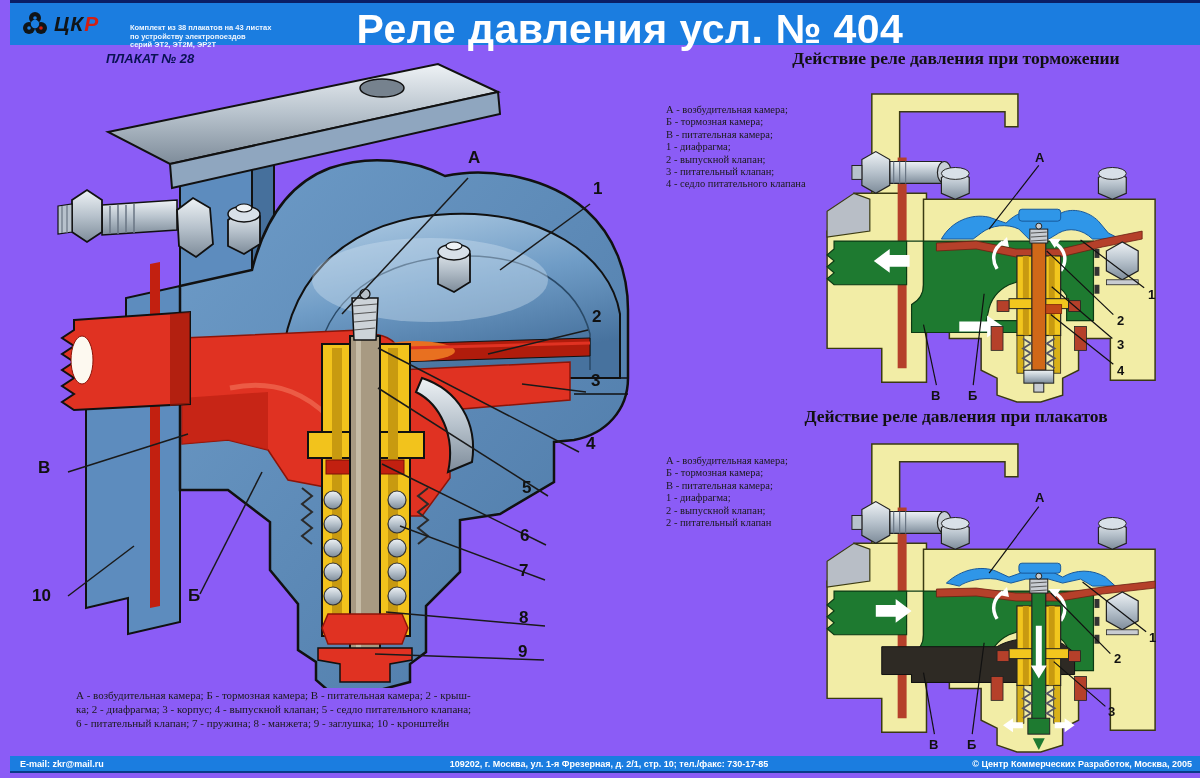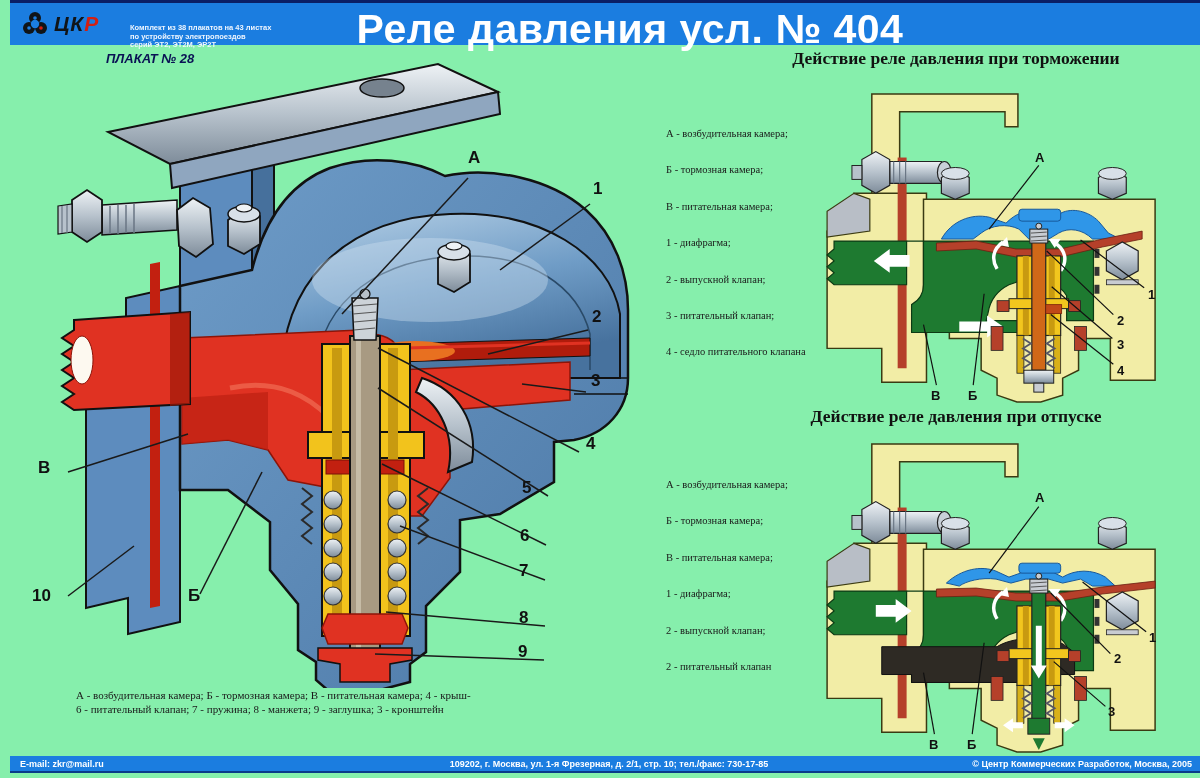--- a/index.html
+++ b/index.html
@@ -1,17 +1,17 @@
 <!DOCTYPE html>
 <html><head>
 <meta charset="utf-8">
 <style>
   html,body{margin:0;padding:0;background:#ffffff;}
   .poster{
-    position:relative;width:1200px;height:778px;background:#86efac;
+    position:relative;width:1200px;height:778px;background:#8b5cf6;
     font-family:"Liberation Sans",sans-serif;overflow:hidden;
   }
   
   .header{
     position:absolute;left:10px;top:0;width:1190px;height:45px;
     background:#1b7de0;border-top:3px solid #0a1f66;box-sizing:border-box;
   }
   .logo{position:absolute;left:8px;top:4px;height:34px;display:flex;align-items:center;gap:2px;}
   .logo-text{font-weight:bold;font-size:21px;letter-spacing:1px;font-style:italic;}
   .logo-text .c1{color:#101418;} .logo-text .c2{color:#101418;} .logo-text .c3{color:#d41f10;}
@@ -44,21 +44,21 @@
   .diagram-title{
     position:absolute;width:460px;text-align:center;font-family:"Liberation Serif",serif;
     font-weight:bold;font-size:17.5px;color:#111;
   }
   .dt1{left:726px;top:48px;} .dt2{left:726px;top:406px;}
   .legend{
     position:absolute;left:666px;width:210px;font-family:"Liberation Serif",serif;
     font-size:10.5px;line-height:12.4px;color:#1a1a1a;
   }
   .lg1{top:104px;} .lg2{top:455px;}
-  .legend div{white-space:nowrap;margin-top:24px;}
+  .legend div{white-space:nowrap;}
   .caption{
     position:absolute;left:76px;top:688px;width:440px;font-family:"Liberation Serif",serif;
     font-size:11px;line-height:14px;color:#1a1a1a;
   }
   .caption div{white-space:nowrap;}
   svg{display:block;}
 </style>
 </head>
 <body>
 
@@ -211,22 +211,23 @@
     <span class="fig-label" style="left:490px;top:478px">6</span>
     <span class="fig-label" style="left:489px;top:513px">7</span>
     <span class="fig-label" style="left:489px;top:560px">8</span>
     <span class="fig-label" style="left:488px;top:594px">9</span>
     <span class="fig-label" style="left:8px;top:410px">В</span>
     <span class="fig-label" style="left:158px;top:538px">Б</span>
     <span class="fig-label" style="left:2px;top:538px">10</span>
   </div>
 
   <div class="caption">
-    <div>А - возбудительная камера; Б - тормозная камера; В - питательная камера; 4 - крыш-</div>
-    <div>6 - питательный клапан; 7 - пружина; 8 - манжета; 9 - заглушка; 3 - кронштейн</div>
+    <div>А - возбудительная камера; Б - тормозная камера; В - питательная камера; 2 - крыш-</div>
+    <div>ка; 2 - диафрагма; 3 - корпус; 4 - выпускной клапан; 5 - седло питательного клапана;</div>
+    <div>6 - питательный клапан; 7 - пружина; 8 - манжета; 9 - заглушка; 10 - кронштейн</div>
   </div>
 
   <div class="diagram-title dt1">Действие реле давления при торможении</div>
   <div class="legend lg1">
     <div>А - возбудительная камера;</div>
     <div>Б - тормозная камера;</div>
     <div>В - питательная камера;</div>
     <div>1 - диафрагма;</div>
     <div>2 - выпускной клапан;</div>
     <div>3 - питательный клапан;</div>
@@ -318,21 +319,21 @@
     </svg>
     <span class="fig-label-sm" style="left:223px;top:68px">А</span>
     <span class="fig-label-sm" style="left:336px;top:205px">1</span>
     <span class="fig-label-sm" style="left:305px;top:231px">2</span>
     <span class="fig-label-sm" style="left:305px;top:255px">3</span>
     <span class="fig-label-sm" style="left:305px;top:281px">4</span>
     <span class="fig-label-sm" style="left:119px;top:306px">В</span>
     <span class="fig-label-sm" style="left:156px;top:306px">Б</span>
   </div>
 
-  <div class="diagram-title dt2">Действие реле давления при отпуске</div>
+  <div class="diagram-title dt2">Действие реле давления при плакатов</div>
   <div class="legend lg2">
     <div>А - возбудительная камера;</div>
     <div>Б - тормозная камера;</div>
     <div>В - питательная камера;</div>
     <div>1 - диафрагма;</div>
     <div>2 - выпускной клапан;</div>
     <div>2 - питательный клапан</div>
   </div>
 
   <div class="d2-fig">

